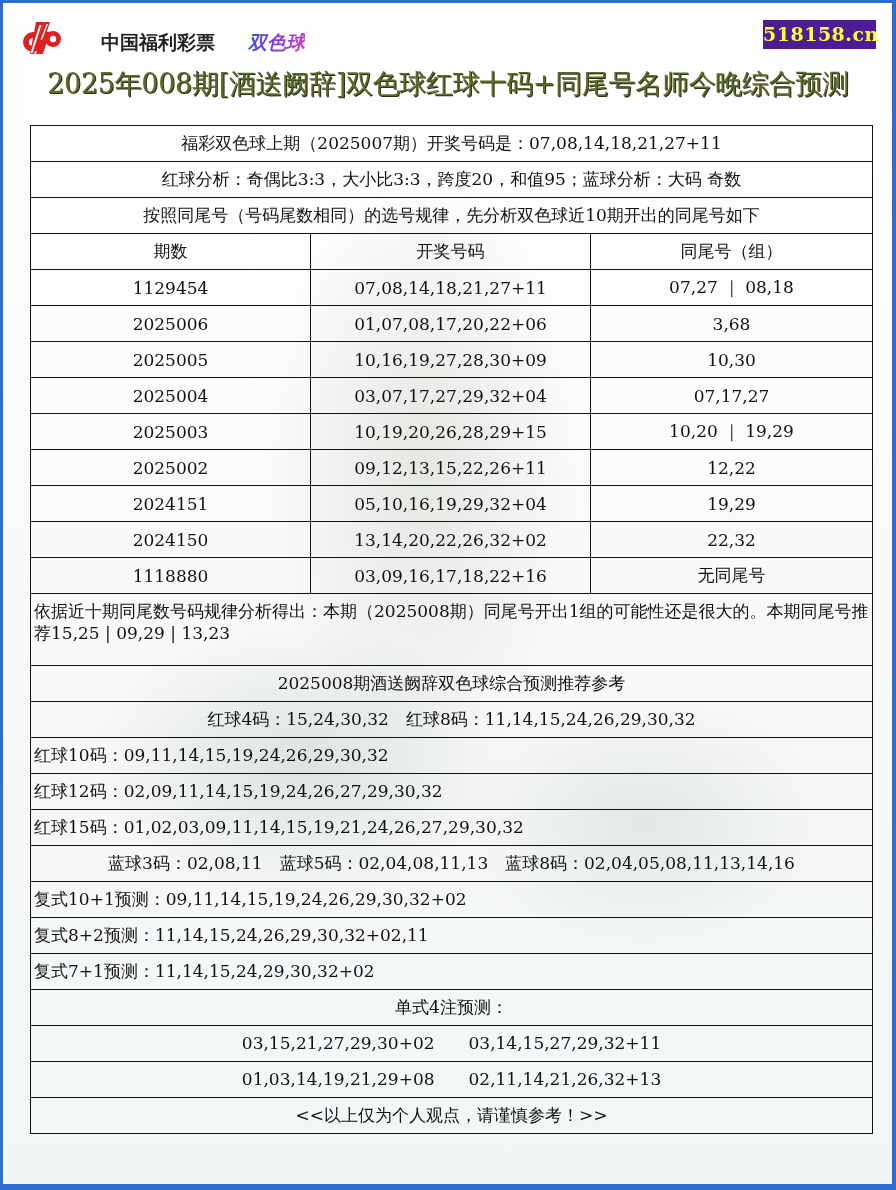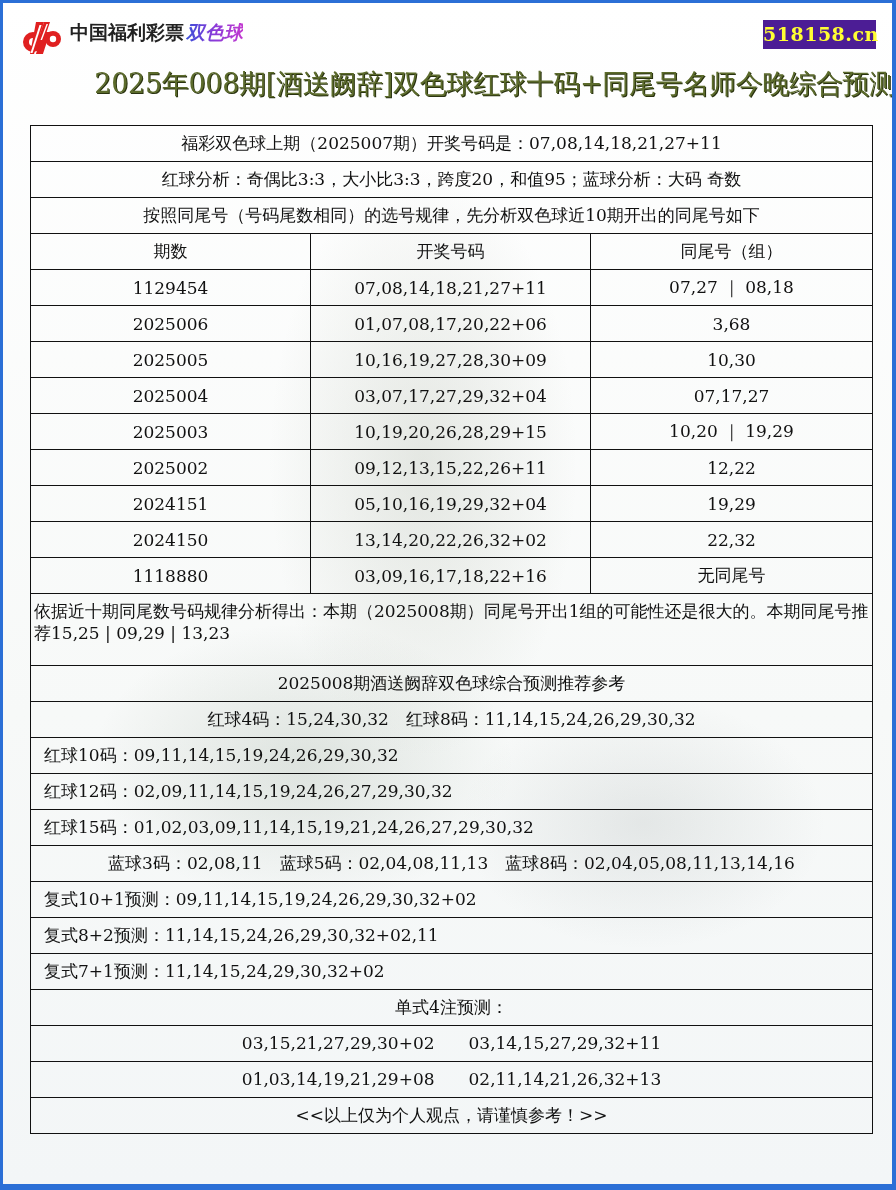--- a/index.html
+++ b/index.html
@@ -17,58 +17,58 @@
   }
   .bg {
     position:absolute; left:3px; top:3px; right:4px; bottom:6px;
     background:
       radial-gradient(ellipse 220px 420px at 420px 460px, rgba(150,160,140,0.22), rgba(255,255,255,0) 70%),
       radial-gradient(ellipse 300px 200px at 300px 760px, rgba(120,140,120,0.20), rgba(255,255,255,0) 70%),
       radial-gradient(ellipse 260px 180px at 640px 820px, rgba(130,140,140,0.16), rgba(255,255,255,0) 70%),
       linear-gradient(180deg, #ffffff 0%, #f7f9f8 60%, #f3f6f7 100%);
   }
   .logo {
-    position:absolute; left:20px; top:20px; height:36px; display:flex; align-items:flex-start;
+    position:absolute; left:20px; top:20px; height:36px; display:flex; align-items:flex-end;gap:31px;
   }
   .logo-mark { width:44px; height:36px; }
   .logo-text-a {
     font-family:"DejaVu Sans", "Liberation Sans", sans-serif; font-weight:bold;
     font-size:19px; color:#222; margin-left:6px; letter-spacing:0px;
   }
   .logo-text-b {
     font-family:"DejaVu Sans", "Liberation Sans", sans-serif; font-weight:bold; font-style:italic;
     font-size:19px; margin-left:2px;
     background:linear-gradient(90deg, #3a4fd8, #8a3ad8, #c23ad0);
     -webkit-background-clip:text; background-clip:text; color:transparent;
   }
   .badge {
     position:absolute; left:763px; top:20px; width:113px; height:29px;
     background:#4c1d95; color:#ffff33;
     font-family:"DejaVu Serif", "Liberation Serif", serif; font-weight:bold;
     font-size:19px; line-height:29px; text-align:center; letter-spacing:0.5px;
   }
   .title {
-    position:absolute; left:0; top:64px; width:896px; text-align:right;
+    position:absolute; left:0; top:64px; width:896px; text-align:center;
     font-family:"DejaVu Serif", "Liberation Serif", serif;
     font-size:27px; line-height:40px; color:#5c6b2c;
     text-shadow:1px 1px 0 #2a3310;
     white-space:nowrap; letter-spacing:-0.3px;
   }
   table.main {
     position:absolute; left:30px; top:125px; width:842px;
     border-collapse:collapse; table-layout:fixed;
     font-family:"DejaVu Serif", "Liberation Serif", serif;
     font-size:17px; color:#111;
   }
   table.main td {
     border:1px solid #111; height:35px; padding:0 4px;
     text-align:center; vertical-align:middle; white-space:nowrap;
     background:transparent;
   }
-  table.main td.left { text-align:left; padding-left:13px; }
+  table.main td.left { text-align:left; padding-left:3px; }
   table.main td.wrap { white-space:normal; text-align:left; padding:6px 3px; height:59px; line-height:22px; vertical-align:top; }
   .col1 { width:280px; } .col2 { width:280px; } .col3 { width:282px; }
 </style>
 </head>
 <body>
 
 <div class="bg"></div>
 <div class="frame"></div>
 
 <div class="logo">

